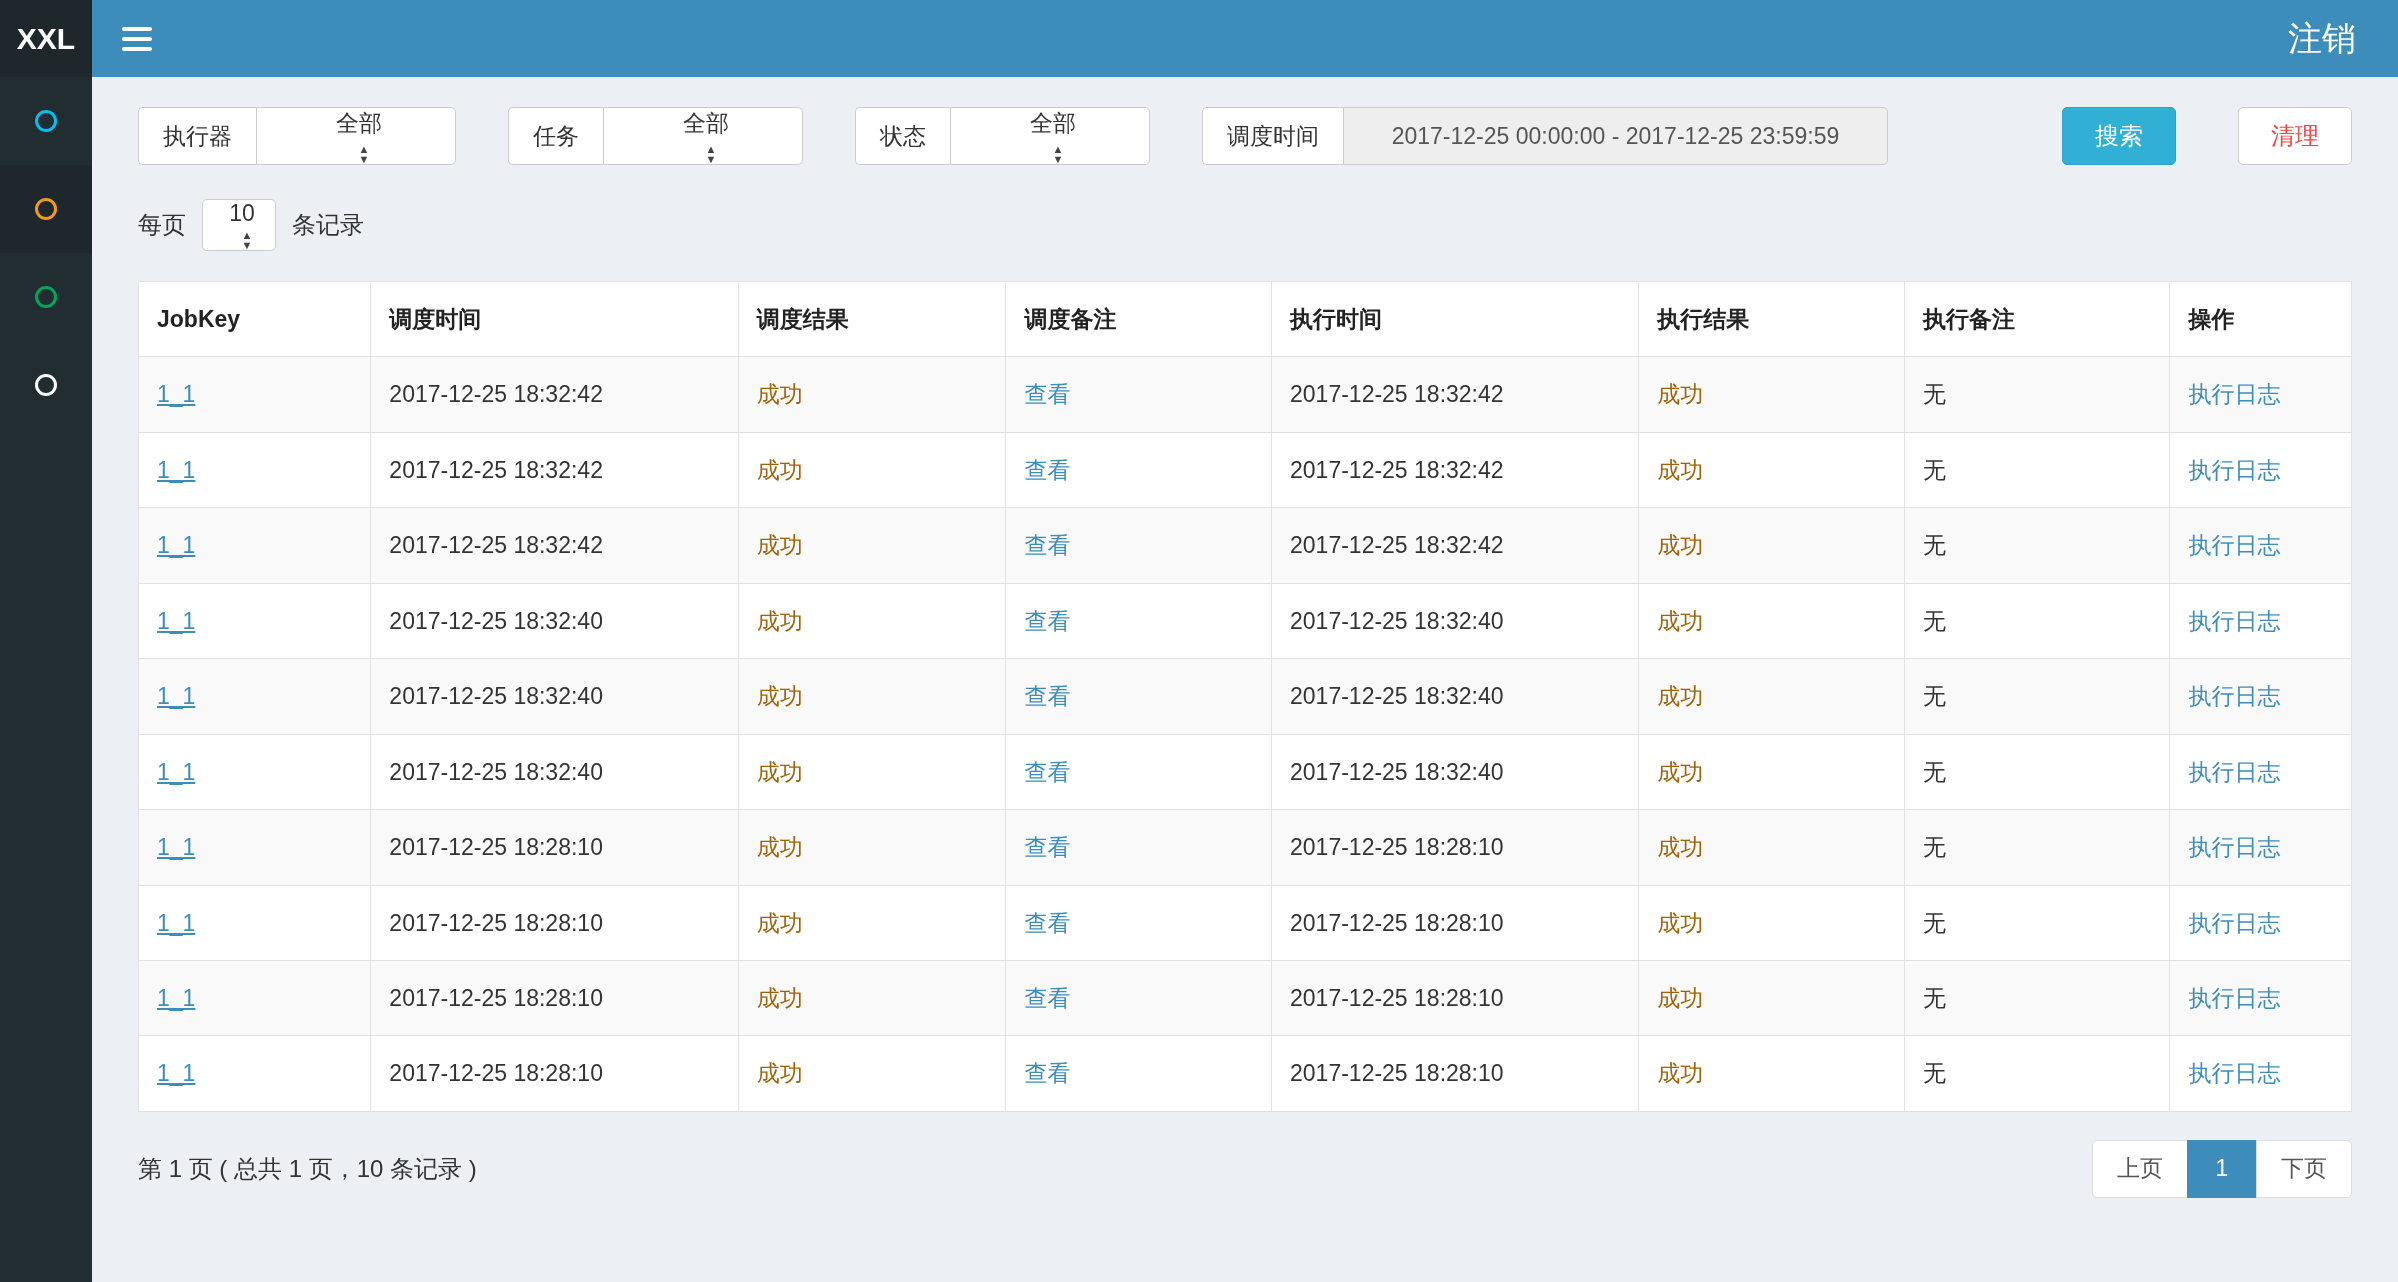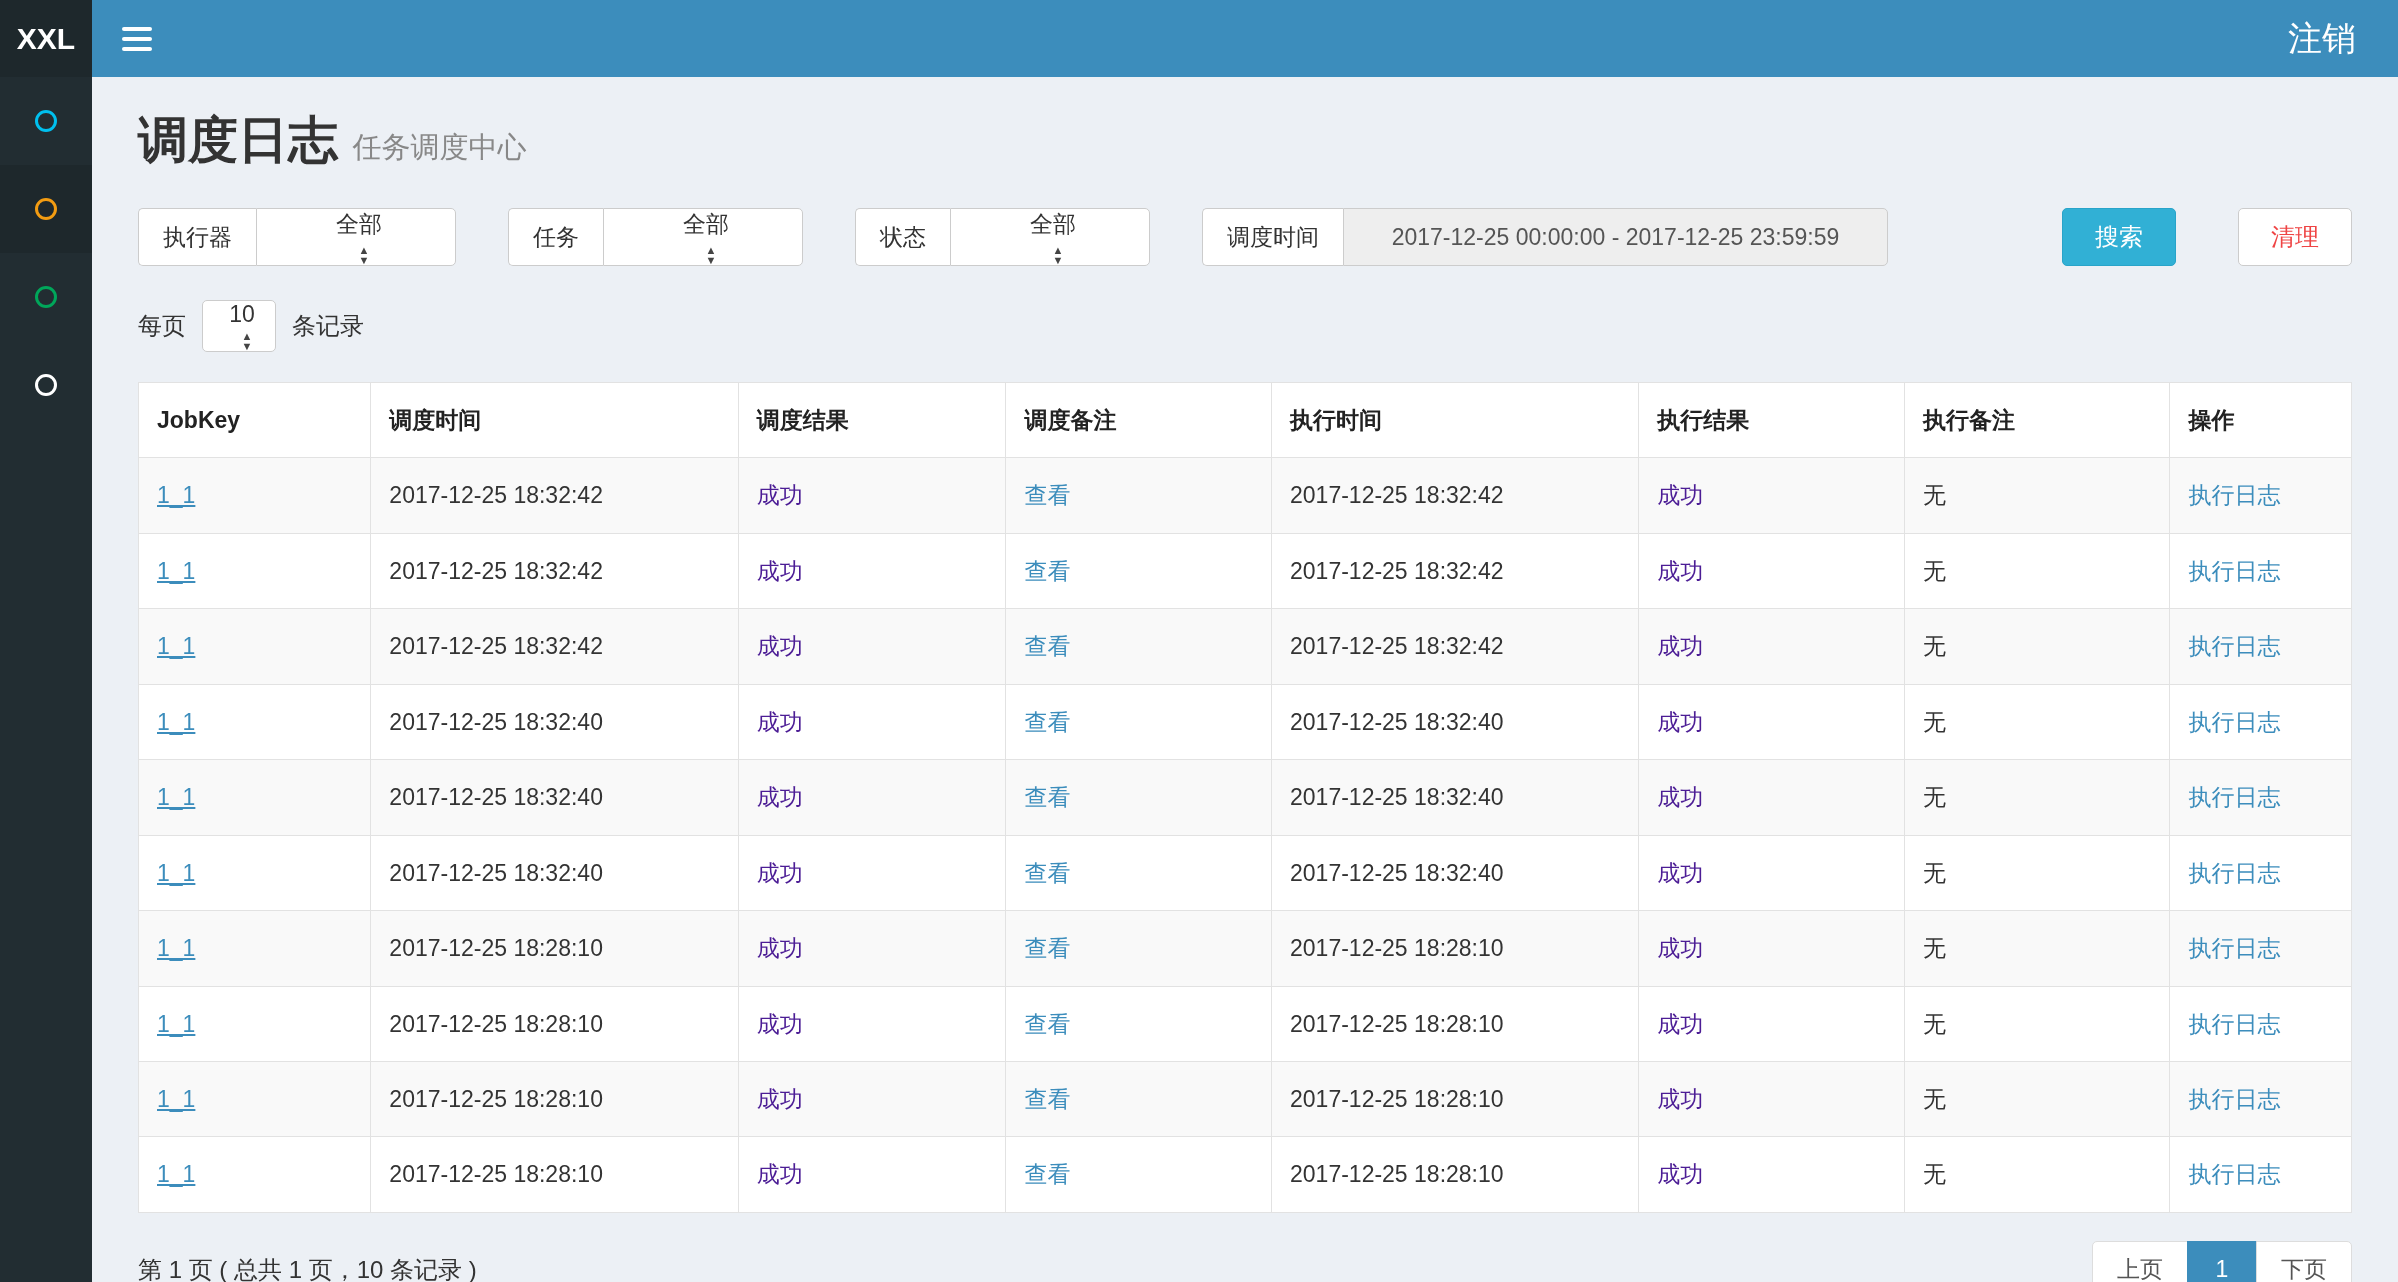--- a/index.html
+++ b/index.html
@@ -76,21 +76,21 @@
   
   .page-size { display: flex; align-items: center; gap: 16px; font-size: 24px; color: #333; margin-bottom: 30px; }
 
   
   table.log-table { width: 100%; border-collapse: collapse; background: #fff; font-size: 23px; color: #333; line-height: 1.15; }
   .log-table th, .log-table td { border: 1px solid #e2e2e2; padding: 24px 18px; text-align: left; vertical-align: middle; }
   .log-table th { font-weight: bold; color: #222; }
   .log-table tbody tr:nth-child(odd) { background: #f9f9f9; }
   .link { color: #3c8dbc; text-decoration: none; cursor: pointer; }
   .link.jobkey { text-decoration: underline; }
-  .success { color: #4c1d95; }
+  .success { color: #a16207; }
 
   
   .table-footer { display: flex; align-items: center; justify-content: space-between; margin-top: 28px; font-size: 24px; color: #333; }
   .pager { display: flex; }
   .page-btn {
     min-width: 96px; height: 58px; padding: 0 24px; margin-left: -1px;
     display: flex; align-items: center; justify-content: center;
     background: #fff; border: 1px solid #ddd; color: #555; font-size: 23px; cursor: pointer;
   }
   .page-btn:first-child { border-radius: 5px 0 0 5px; margin-left: 0; }
@@ -124,24 +124,20 @@
         <span class="circle-icon" style="border-color: rgb(0, 166, 90);"></span>
       </li>
       <li class="side-item">
         <span class="circle-icon" style="border-color: rgb(255, 255, 255);"></span>
       </li>
     </ul>
 </aside>
 
 <main class="main">
 
-  <div class="page-header">
-    <span class="title">调度日志</span>
-    <span class="subtitle">任务调度中心</span>
-  </div>
 
   <div class="filter-bar">
 
     <div class="input-group">
       <span class="addon">执行器</span>
       <div class="select w-md">
         <span>全部</span>
         <span class="arrows">
             <span>▲</span>
             <span>▼</span>

